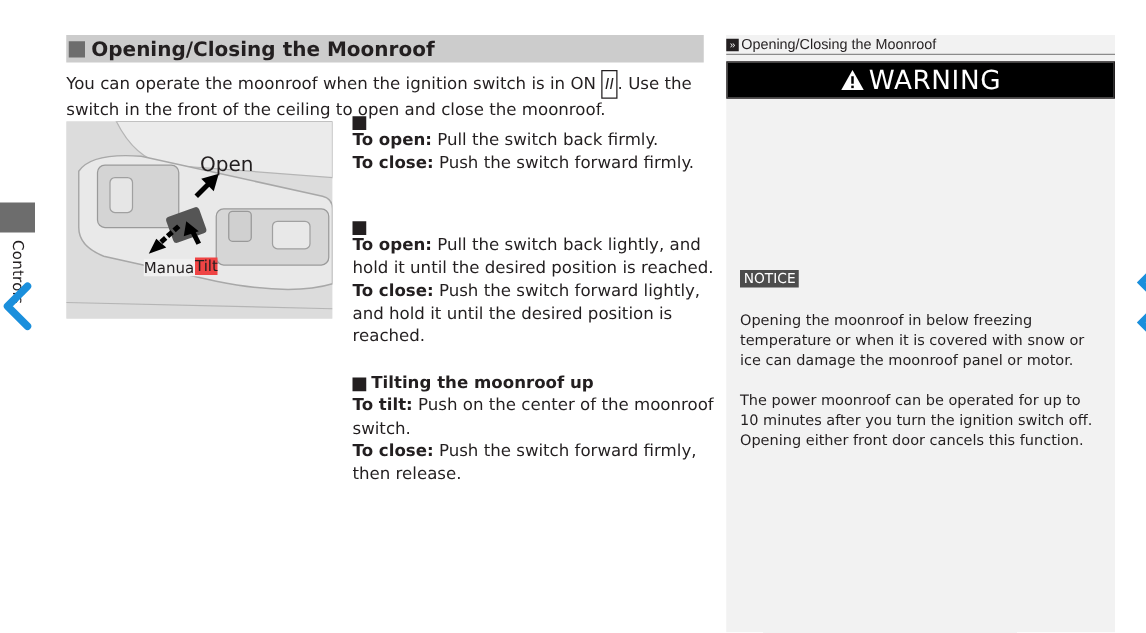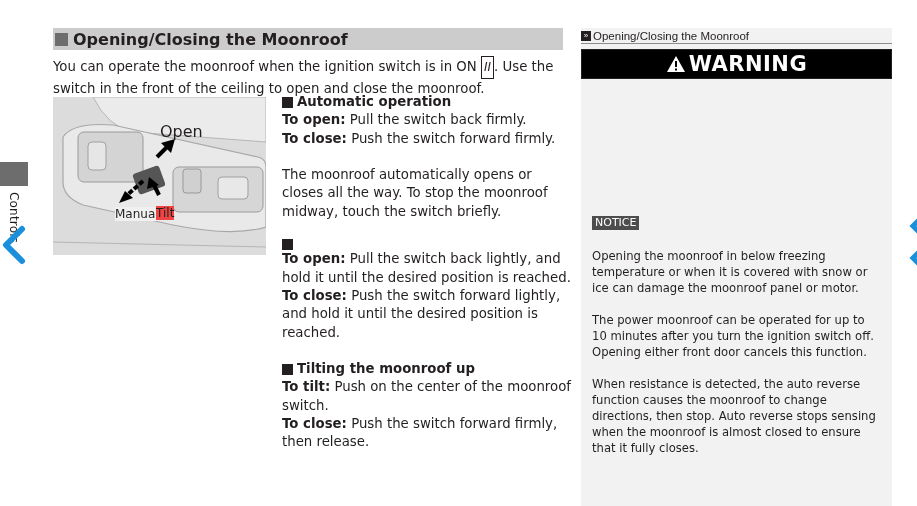--- a/index.html
+++ b/index.html
@@ -34,21 +34,21 @@
   .mid b { font-weight:bold; }
 
   
   .right-panel { position:absolute; left:581px; top:28px; width:311px; height:478px; background:#f2f2f2; }
   .ref-bar { position:absolute; left:581px; top:28px; width:311px; height:15px; border-bottom:1px solid #8c8c8c;
              background:#f2f2f2; display:flex; align-items:center; font-family:"Liberation Sans", sans-serif; font-size:11.5px; }
   .ref-icon { display:inline-block; width:10px; height:10px; background:#231f20; color:#fff; font-size:8px; line-height:10px;
               text-align:center; margin-right:2px; }
   .warning-box { position:absolute; left:581px; top:49px; width:309px; border:1px solid #231f20; background:#ffffff; }
   .warning-head { background:#000; color:#fff; height:28px; display:flex; align-items:center; justify-content:center;
-                  font-weight:bold; font-size:21px; letter-spacing:0.5px; }
+                  font-weight:normal; font-size:21px; letter-spacing:0.5px; }
   .warning-head svg { margin-right:3px; }
   .warning-body { padding:4px 9px 8px 10px; font-size:13.3px; line-height:18.5px; }
   .warning-body p { margin:0; }
   .warning-body p + p { margin-top:12px; }
 
   .notice-area { position:absolute; left:592px; top:214px; width:290px; font-size:11.6px; line-height:16px; }
   .notice-badge { display:inline-block; background:#4d4d4d; color:#fff; font-size:11px; padding:0 3px; line-height:14px; margin-bottom:18px; }
   .notice-area p { margin:0; }
   .notice-area .gap { height:16px; }
 </style>
@@ -93,26 +93,24 @@
   <path d="M106,98 L100,86" stroke="#000" stroke-width="4"></path>
   <polygon points="96,80 94,92 106,88" fill="#000"></polygon>
 </svg>
 <div style="position:absolute; left:160px; top:122px; font-size:16px;">Open</div>
 <div style="position:absolute; left:115px; top:207px; font-size:12px; background:#f0f0f0;">Manual</div>
 <div style="position:absolute; left:156px; top:206px; font-size:12px; background:#ef4444;">Tilt</div>
 
 <div class="mid">
   <div class="sub">
       <span class="sq"></span>
-      <span>Automatic operation</span>
     </div>
   <p><b>To open:</b><span> Pull the switch back firmly.</span></p>
   <p><b>To close:</b><span> Push the switch forward firmly.</span></p>
   <div class="gap"></div>
-  <p>The moonroof automatically opens or closes all the way. To stop the moonroof midway, touch the switch briefly.</p>
   <div class="gap"></div>
 
   <div class="sub">
       <span class="sq"></span>
     </div>
   <p><b>To open:</b><span> Pull the switch back lightly, and hold it until the desired position is reached.</span></p>
   <p><b>To close:</b><span> Push the switch forward lightly, and hold it until the desired position is reached.</span></p>
   <div class="gap"></div>
 
   <div class="sub">
@@ -139,14 +137,13 @@
     <span>WARNING</span>
   </div>
 </div>
 
 <div class="notice-area">
   <span class="notice-badge">NOTICE</span>
   <p>Opening the moonroof in below freezing temperature or when it is covered with snow or ice can damage the moonroof panel or motor.</p>
   <div class="gap"></div>
   <p>The power moonroof can be operated for up to 10 minutes after you turn the ignition switch off. Opening either front door cancels this function.</p>
   <div class="gap"></div>
-  <p>When resistance is detected, the auto reverse function causes the moonroof to change directions, then stop. Auto reverse stops sensing when the moonroof is almost closed to ensure that it fully closes.</p>
 </div>
 
 </body></html>

